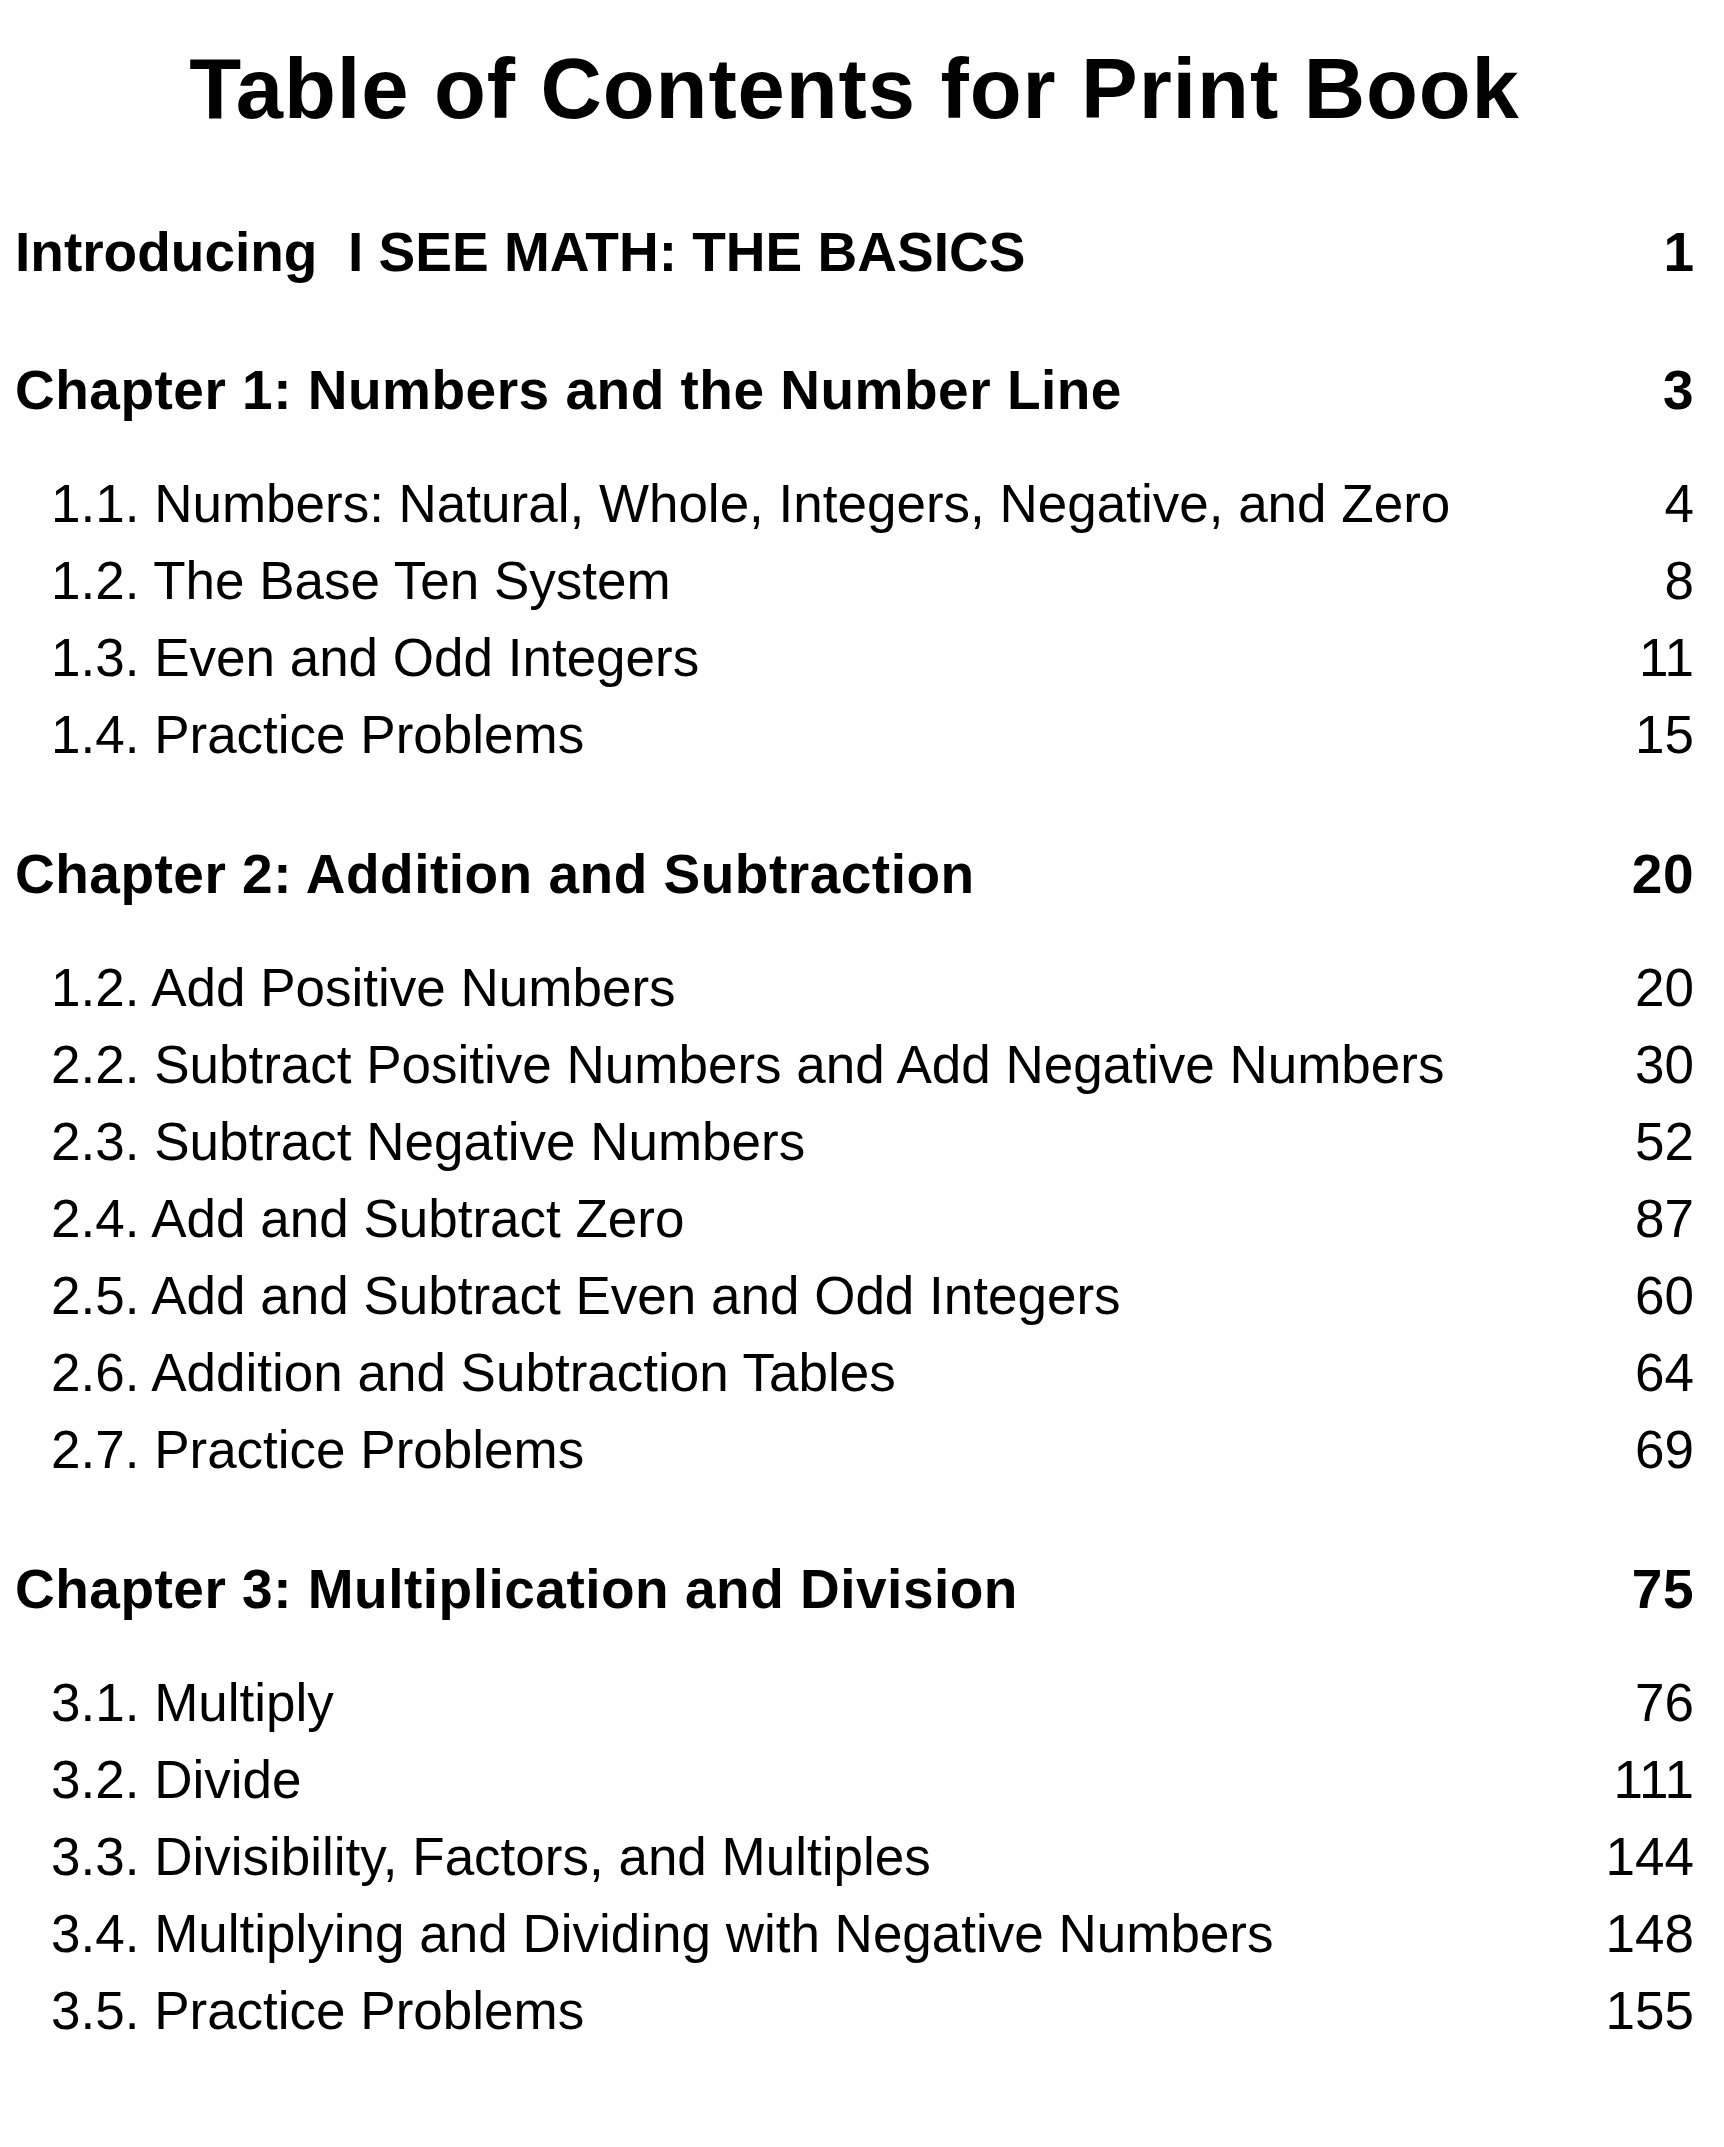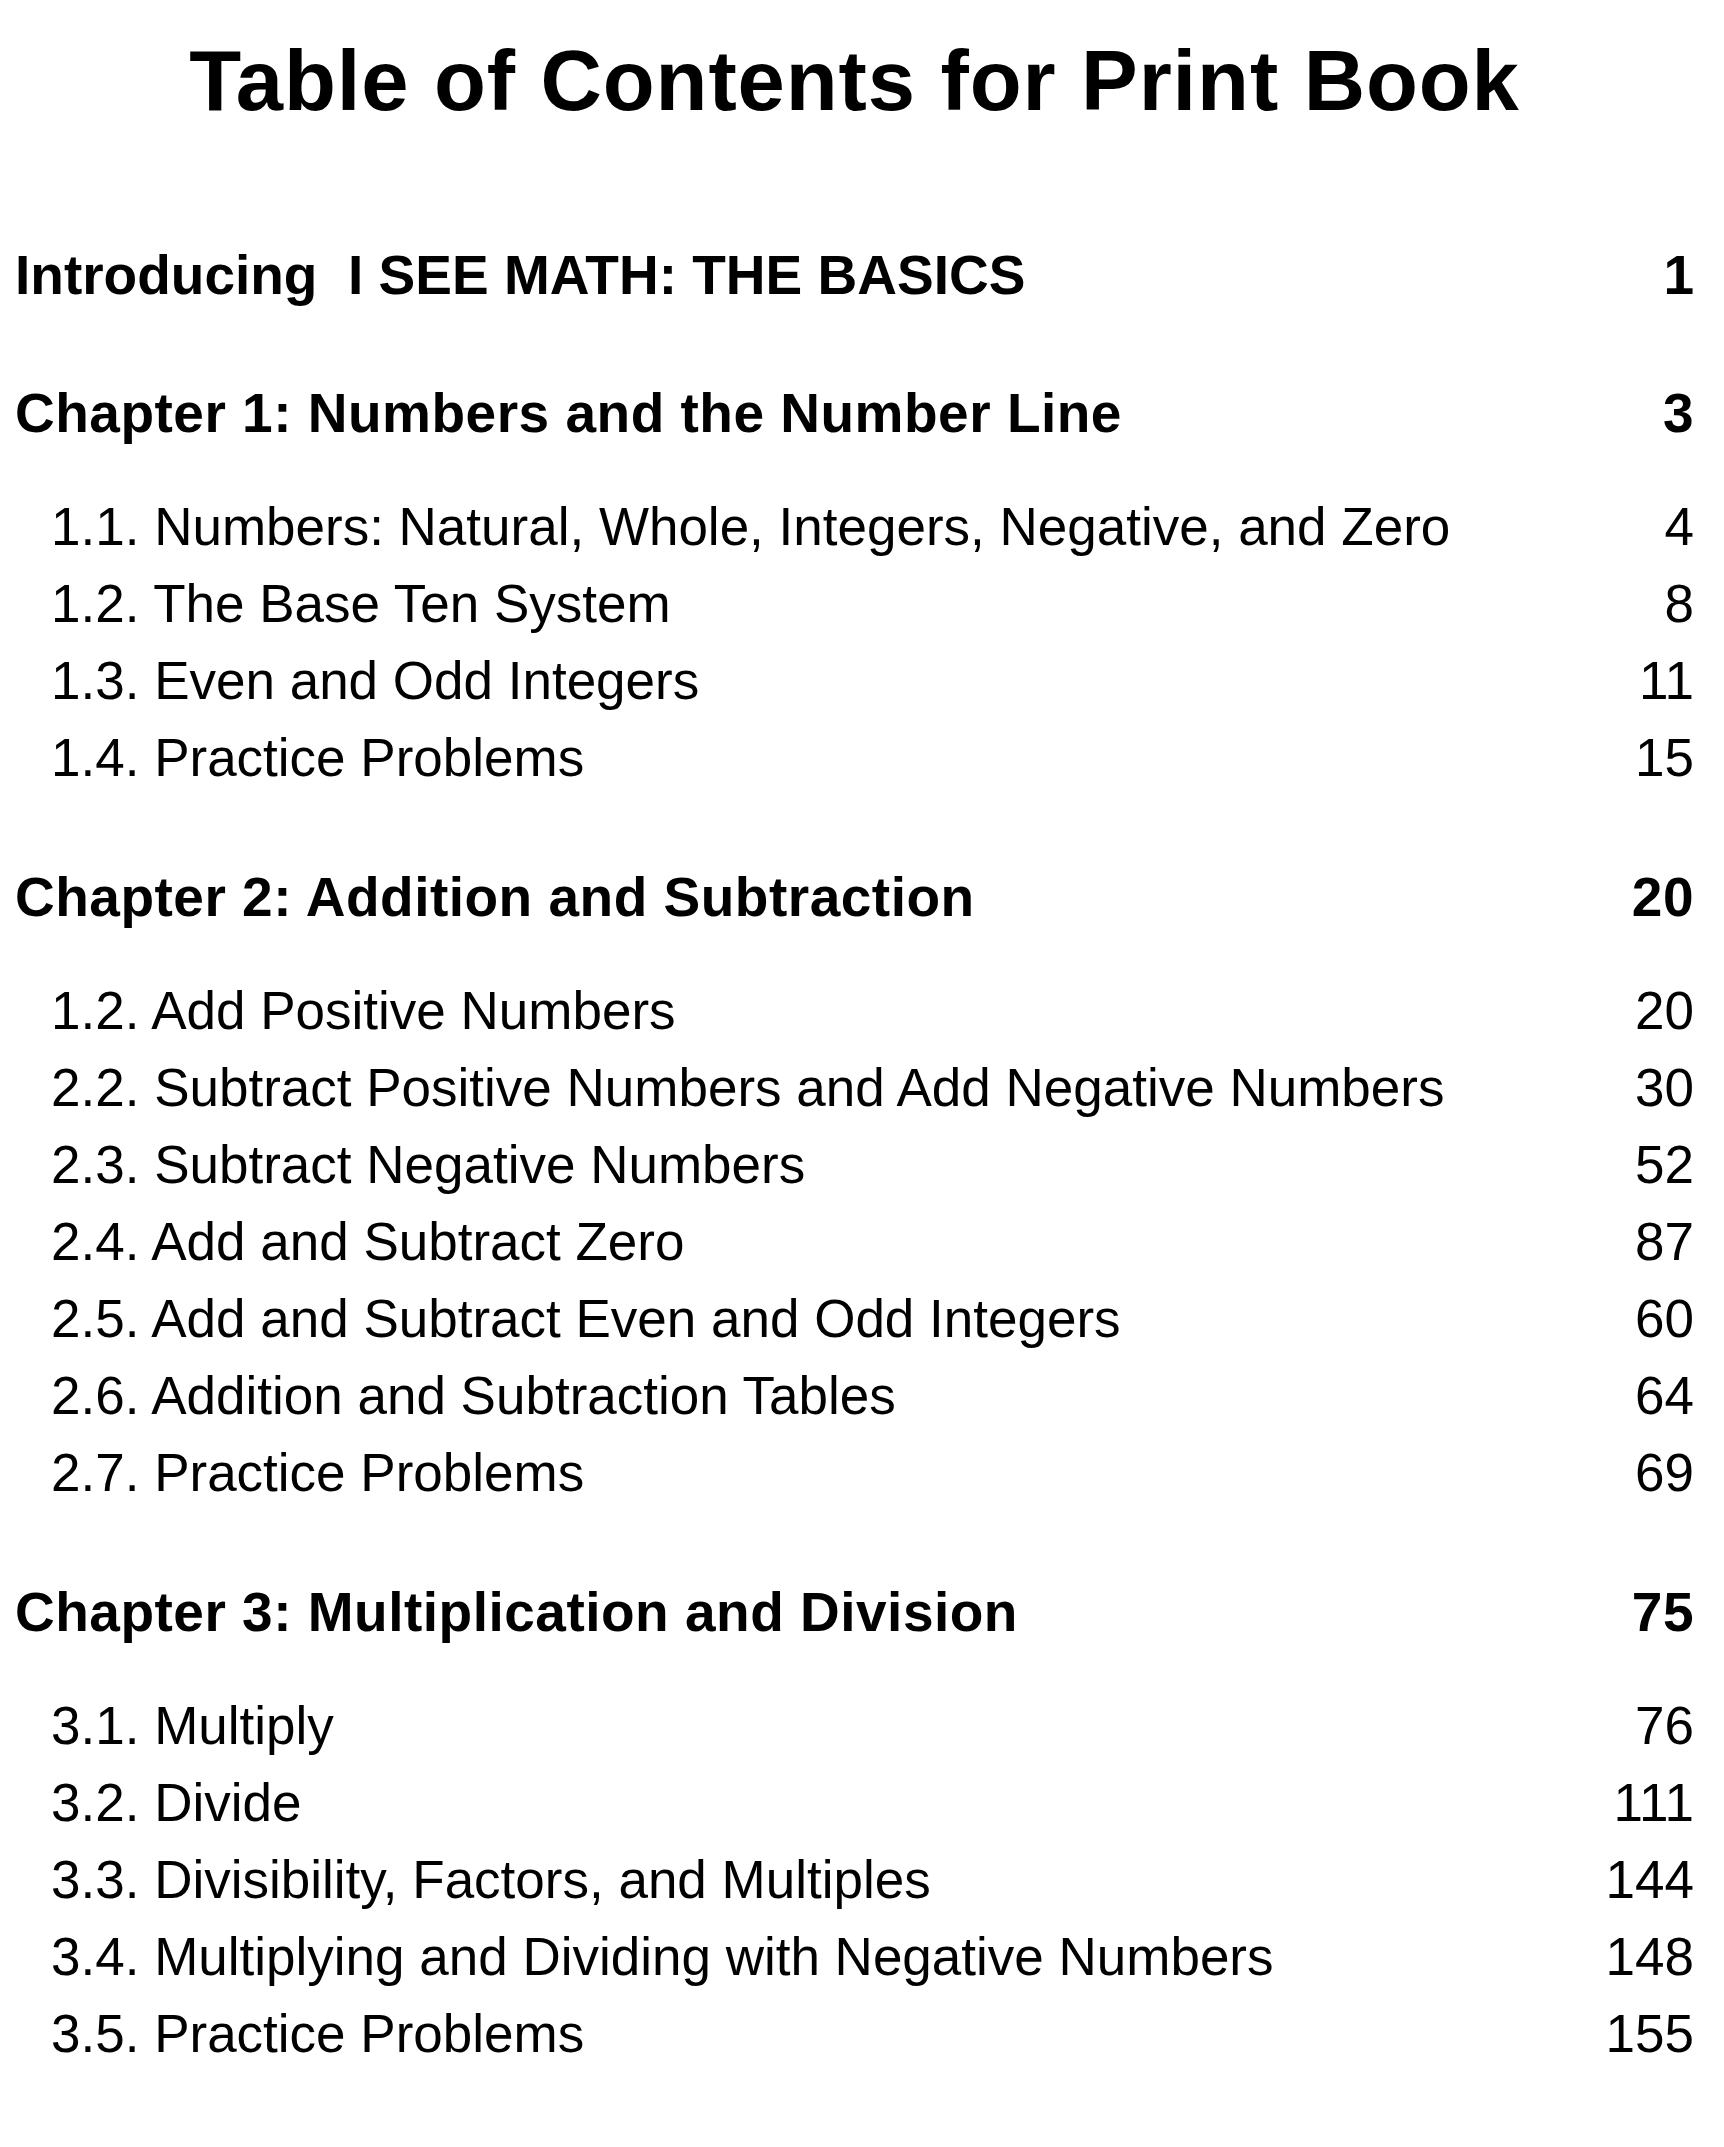--- a/index.html
+++ b/index.html
@@ -8,42 +8,42 @@
     width: 1724px;
     height: 2147px;
     background: #ffffff;
     color: #000000;
     font-family: "Liberation Sans", "DejaVu Sans", sans-serif;
     box-sizing: border-box;
     padding: 28px 30px 0 15px;
     overflow: hidden;
   }
   .title {
-    margin: 0;
+    margin: 8px;
     text-align: center;
     font-size: 85px;
     font-weight: 700;
     line-height: 106px;
     letter-spacing: 0.9px;
     white-space: pre;
   }
   .row {
     display: flex;
     justify-content: space-between;
     align-items: baseline;
     white-space: pre;
   }
   .row .label { white-space: pre; }
   .row .pagenum { text-align: right; padding-left: 19px; }
   .intro-row, .chapter-row {
     font-weight: 700;
     font-size: 55px;
     line-height: 74px;
   }
-  .intro-row { margin-top: 104px; }
+  .intro-row { margin-top: 73px; }
   .chapter-row { margin-top: 64px; letter-spacing: 0.5px; gap: 42px; }
   .sections { margin-top: 38px; }
   .section-row {
     font-weight: 400;
     font-size: 53px;
     line-height: 77px;
   }
   .section-row .label { padding-left: 36px; }
 </style>
 </head>

